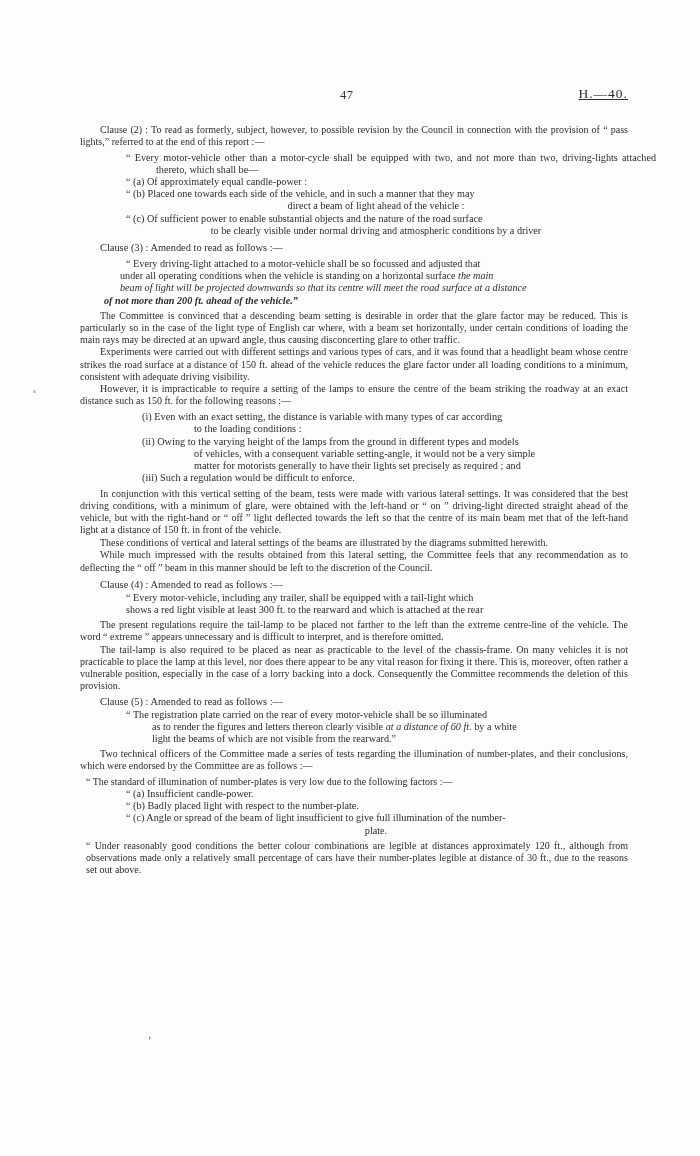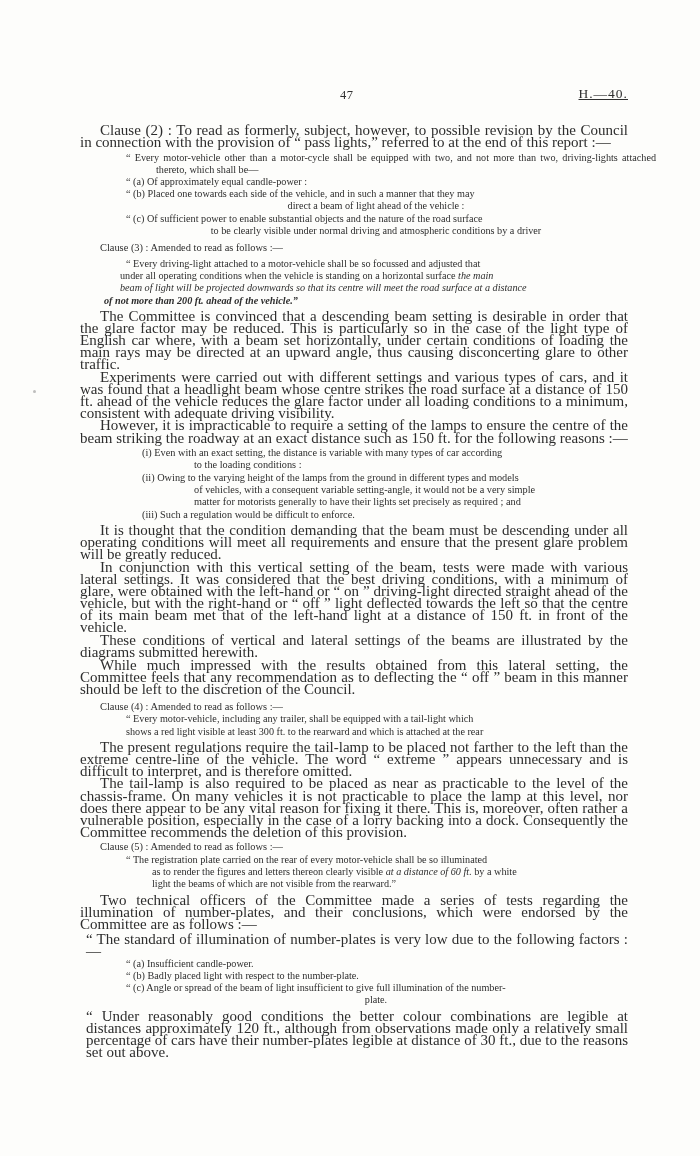--- a/index.html
+++ b/index.html
@@ -44,21 +44,21 @@
     position: absolute;
     right: 0;
     top: -2px;
     font-size: 13.5px;
     letter-spacing: 1px;
     color: #2f2f2f;
     text-decoration: underline;
   }
   p {
     margin: 0 0 0.5px 0;
-    font-size: 15px;
+    font-size: 10px;
     line-height: 12.1px;
     text-align: justify;
     color: #2d2d2d;
   }
   .body-par {
     text-indent: 20px;
   }
   .no-indent {
     text-indent: 0;
   }
@@ -168,21 +168,20 @@
       <span class="sub">to the loading conditions :</span>
     </p>
     <p class="listitem">
       <span>(ii) Owing to the varying height of the lamps from the ground in different types and models</span>
       <span class="sub">of vehicles, with a consequent variable setting-angle, it would not be a very simple</span>
       <span class="sub">matter for motorists generally to have their lights set precisely as required ;  and</span>
     </p>
     <p class="listitem">(iii) Such a regulation would  be difficult to enforce.</p>
     <div class="gap-sm"></div>
 
-    <p class="body-par">It is thought that the condition demanding that the beam must be descending under all operating conditions will meet all requirements and ensure that the present glare problem will be greatly reduced.</p>
     <p class="body-par">In conjunction with this vertical setting of the beam, tests were made with various lateral settings. It was considered that the best driving conditions, with a minimum of glare, were obtained with the left-hand or “ on ” driving-light directed straight ahead of the vehicle, but with the right-hand or “ off ” light deflected towards the left so that the centre of its main beam met that of the left-hand light at a distance of 150 ft. in front of the vehicle.</p>
     <p class="body-par">These conditions of vertical and lateral settings of the beams are illustrated by the diagrams submitted herewith.</p>
     <p class="body-par">While much impressed with the results obtained from this lateral setting, the Committee feels that any recommendation as to deflecting the “ off ” beam in this manner should be left to the discretion of the Council.</p>
     <div class="gap-md"></div>
 
     <p class="clause-head">Clause (4) :  Amended to read as follows :—</p>
     <p class="quote">“ Every motor-vehicle, including any trailer, shall be equipped with a tail-light which</p>
     <p class="quote no-indent" style="">shows a red light visible at least 300 ft. to the rearward and which is attached at the rear</p>
     <div class="gap-sm"></div>
 

